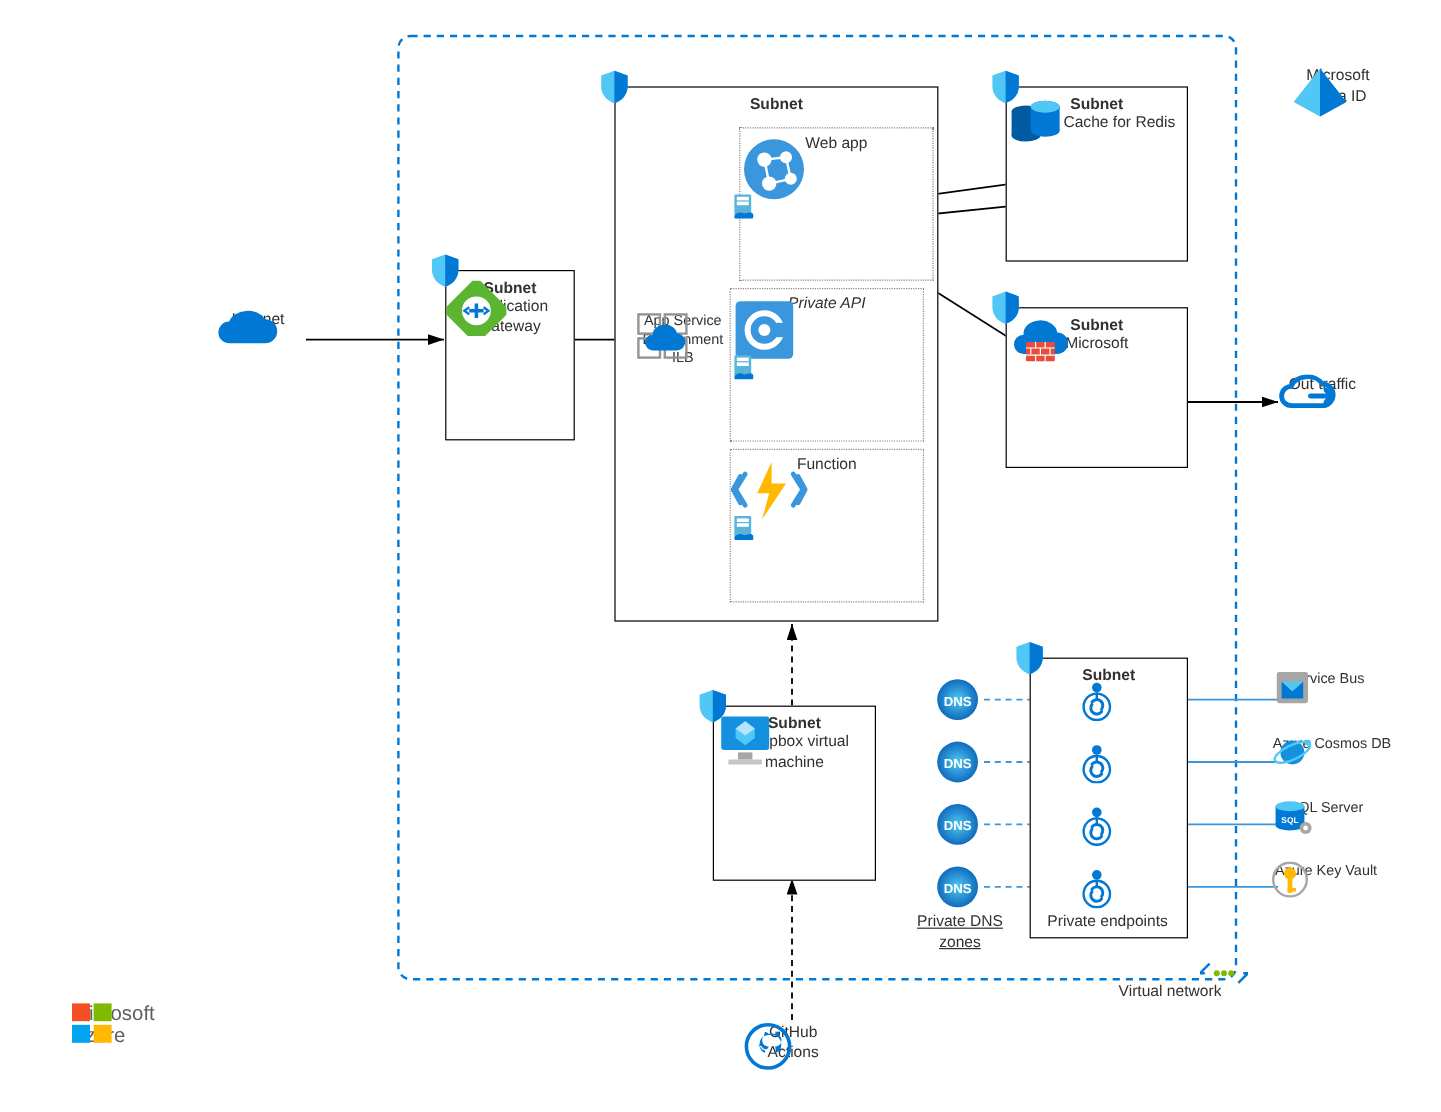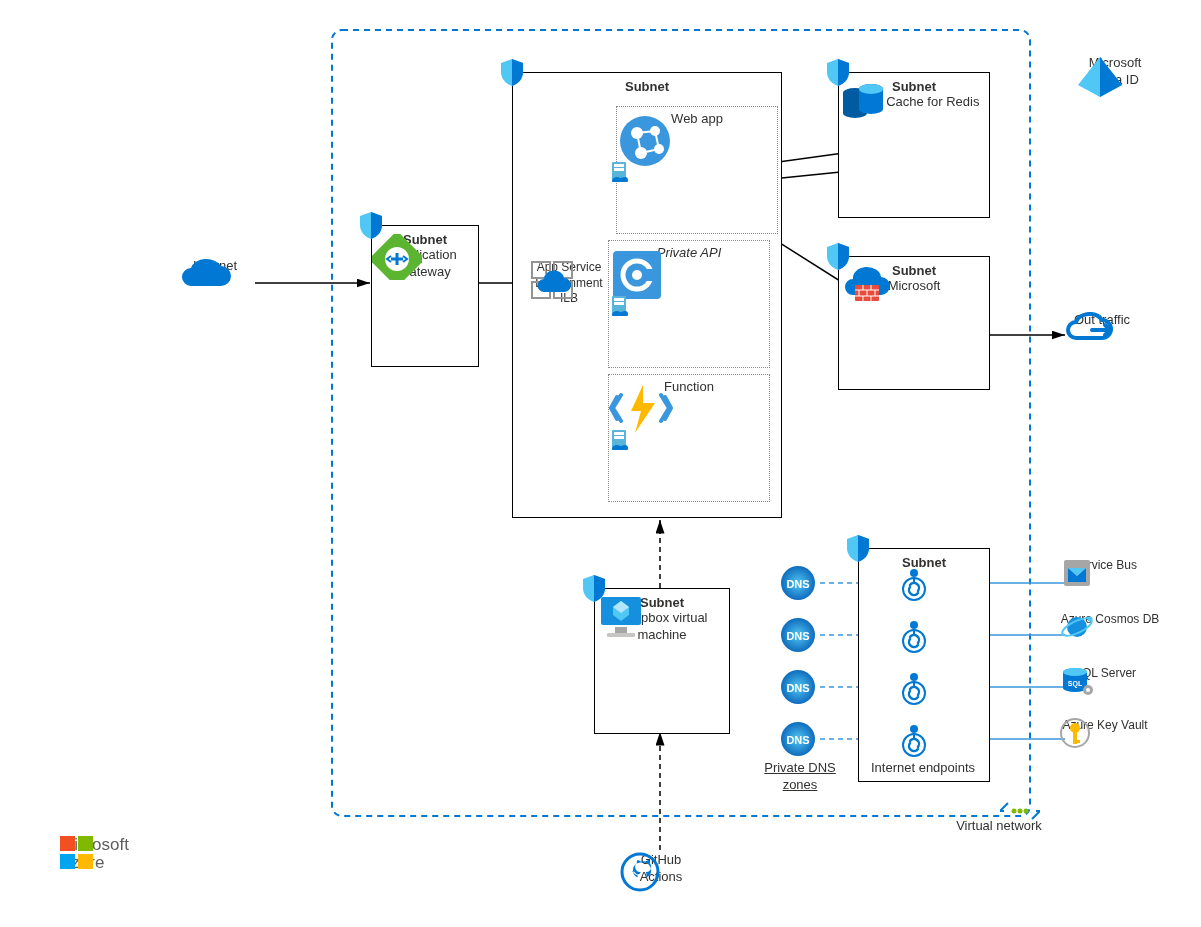--- a/index.html
+++ b/index.html
@@ -61,21 +61,21 @@
     <line x1="820" y1="635" x2="890" y2="635" stroke-dasharray="5 4"></line>
     <line x1="820" y1="687" x2="890" y2="687" stroke-dasharray="5 4"></line>
     <line x1="820" y1="739" x2="890" y2="739" stroke-dasharray="5 4"></line>
     <line x1="932" y1="583" x2="1065" y2="583"></line>
     <line x1="932" y1="635" x2="1065" y2="635"></line>
     <line x1="932" y1="687" x2="1065" y2="687"></line>
     <line x1="932" y1="739" x2="1065" y2="739"></line>
   </g>
 </svg>
 
-<div class="abs label" style="left:944px; top:818px; width:110px;">Virtual network</div>
+<div class="abs label" style="left:920px; top:818px; width:110px;">Virtual network</div>
 <svg class="abs" style="left:1000px; top:802px;" width="40" height="18">
   <polyline points="4,9 0,9 8,1" fill="none" stroke="#0078D4" stroke-width="2"></polyline>
   <polyline points="36,9 40,9 32,17" fill="none" stroke="#0078D4" stroke-width="2"></polyline>
   <circle cx="14" cy="9" r="2.5" fill="#7FBA00"></circle>
   <circle cx="20" cy="9" r="2.5" fill="#7FBA00"></circle>
   <circle cx="26" cy="9" r="2.5" fill="#7FBA00"></circle>
 </svg>
 
 <div class="abs" style="left:1075px; top:55px; width:80px; text-align:center;">
   <svg width="50" height="44" style="display:block;margin:0 auto;">
@@ -300,21 +300,21 @@
     <circle cx="18" cy="24" r="11" fill="none" stroke="#0078D4" stroke-width="2"></circle>
     <path d="M14 20 a5 5 0 0 1 8 6 M22 28 a5 5 0 0 1 -8 -6" fill="none" stroke="#0078D4" stroke-width="2.5" stroke-linecap="round"></path>
   </svg>
 <svg class="abs" style="left:896px; top:721px;" width="36" height="36">
     <circle cx="18" cy="8" r="4" fill="#0078D4"></circle>
     <path d="M18 12 v6" stroke="#0078D4" stroke-width="2"></path>
     <circle cx="18" cy="24" r="11" fill="none" stroke="#0078D4" stroke-width="2"></circle>
     <path d="M14 20 a5 5 0 0 1 8 6 M22 28 a5 5 0 0 1 -8 -6" fill="none" stroke="#0078D4" stroke-width="2.5" stroke-linecap="round"></path>
   </svg>
 
-<div class="abs label" style="left:860px; top:760px; width:126px;">Internet endpoints</div>
+<div class="abs label" style="left:860px; top:760px; width:126px;">Private endpoints</div>
 
 <div class="abs" style="left:1060px; top:558px; width:90px; text-align:center;">
   <svg width="34" height="30" style="display:block;margin:0 auto;">
     <rect x="4" y="2" width="26" height="26" fill="#A6A6A6" rx="2"></rect>
     <polygon points="8,10 17,18 26,10 26,24 8,24" fill="#0078D4"></polygon>
     <polygon points="8,10 17,18 26,10" fill="#50C7F4"></polygon>
   </svg>
   <div class="label" style="font-size:12px;">Service Bus</div>
 </div>
 <div class="abs" style="left:1060px; top:612px; width:100px; text-align:center;">

